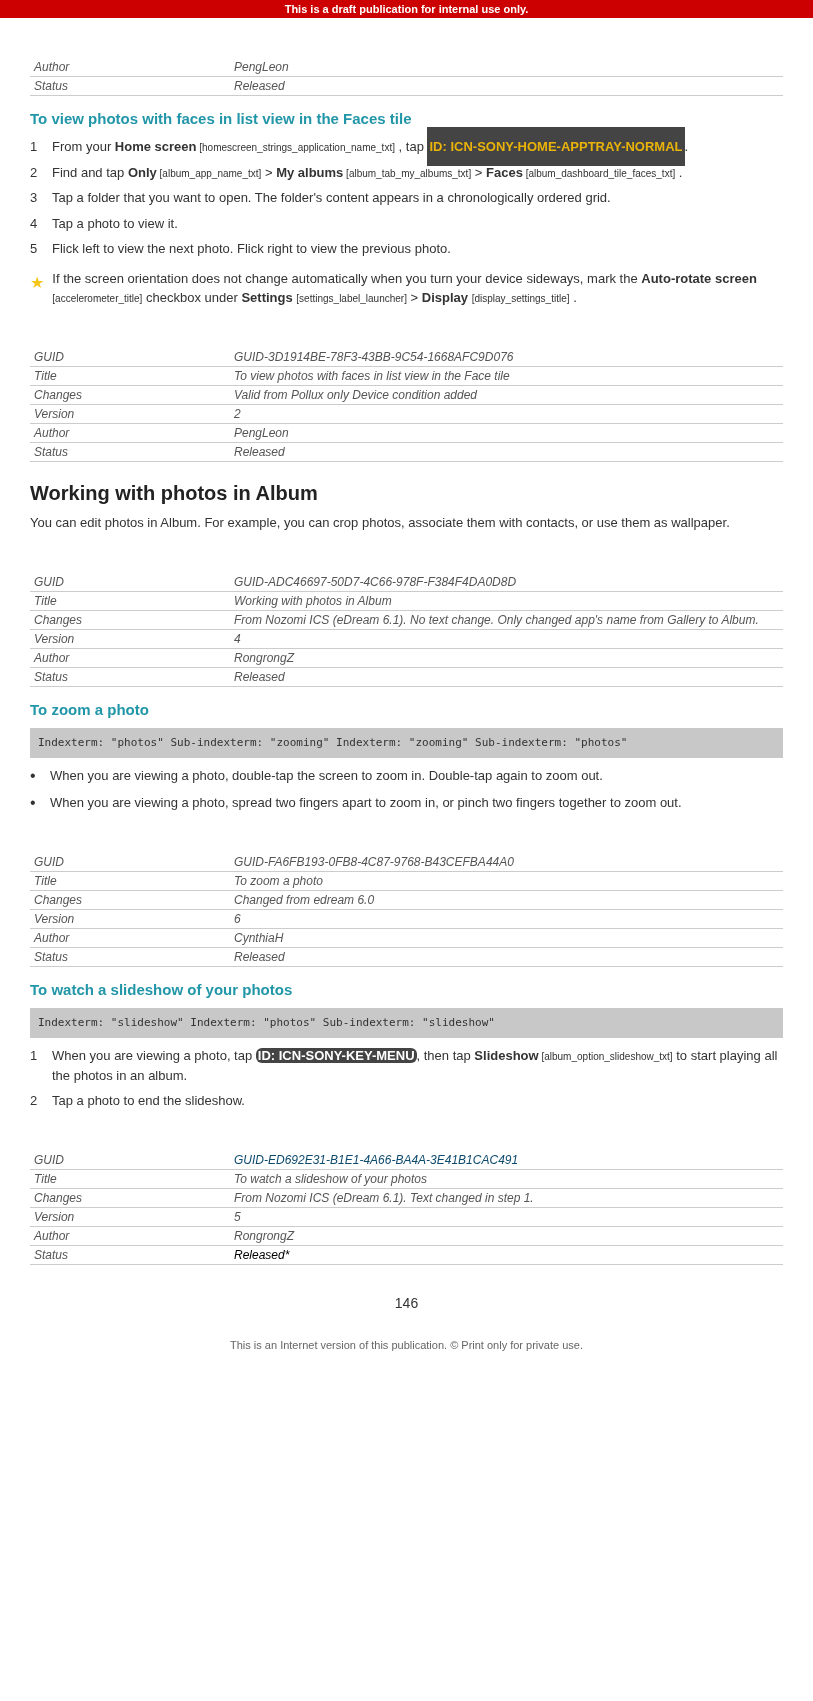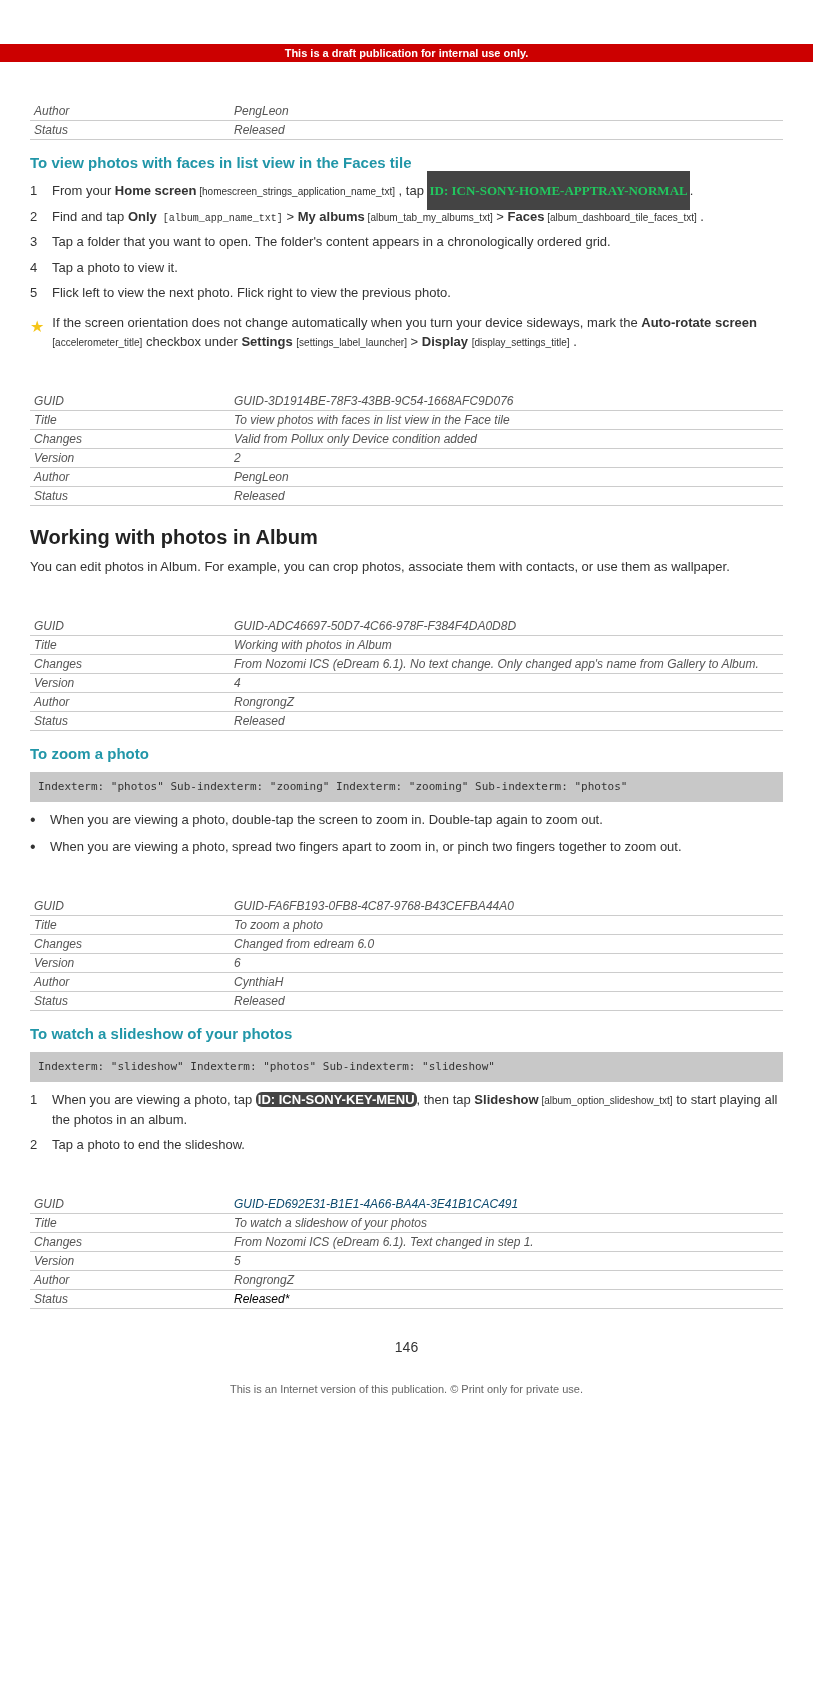--- a/index.html
+++ b/index.html
@@ -15,21 +15,20 @@
 
     
     .draft-banner {
       background: #cc0000;
       color: #fff;
       text-align: center;
       font-size: 11px;
       font-weight: bold;
       padding: 3px 0;
       width: 100%;
-      margin-top: 44px;
     }
 
     .page-content {
       padding: 0 30px 60px 30px;
     }
 
     
     .meta-table {
       width: 100%;
       border-collapse: collapse;
@@ -169,25 +168,25 @@
           <td style="font-style: italic; color: rgb(85, 85, 85);">Released</td>
         </tr>
       </tbody>
   </table>
 
   <div class="section-heading">To view photos with faces in list view in the Faces tile</div>
 
   <ol class="numbered-list" id="section1-steps">
       <li>
         <span class="num">1</span>
-        <div class="content"><span>From your <b>Home screen</b><span style="font-size: 10px;"> [homescreen_strings_application_name_txt]</span> , tap <span style="background: rgb(68, 68, 68); color: #22c55e; font-weight: bold; padding: 12px 2px; font-family: Liberation Serif, serif;">ID: ICN-SONY-HOME-APPTRAY-NORMAL</span>.</span></div>
+        <div class="content"><span>From your <b>Home screen</b><span style="font-size: 10px;"> [homescreen_strings_application_name_txt]</span> , tap <span style="background: rgb(68, 68, 68); color: #eab308; font-weight: bold; padding: 12px 2px;">ID: ICN-SONY-HOME-APPTRAY-NORMAL</span>.</span></div>
       </li>
       <li>
         <span class="num">2</span>
-        <div class="content"><span>Find and tap <b>Only</b><span style="font-size: 10px; font-family: Liberation Mono, monospace;"> [album_app_name_txt]</span> &gt; <b>My albums</b><span style="font-size: 10px;"> [album_tab_my_albums_txt]</span> &gt; <b>Faces</b><span style="font-size: 10px;"> [album_dashboard_tile_faces_txt]</span> .</span></div>
+        <div class="content"><span>Find and tap <b>Only</b><span style="font-size: 10px;"> [album_app_name_txt]</span> &gt; <b>My albums</b><span style="font-size: 10px;"> [album_tab_my_albums_txt]</span> &gt; <b>Faces</b><span style="font-size: 10px;"> [album_dashboard_tile_faces_txt]</span> .</span></div>
       </li>
       <li>
         <span class="num">3</span>
         <div class="content"><span>Tap a folder that you want to open. The folder's content appears in a chronologically ordered grid.</span></div>
       </li>
       <li>
         <span class="num">4</span>
         <div class="content"><span>Tap a photo to view it.</span></div>
       </li>
       <li>

